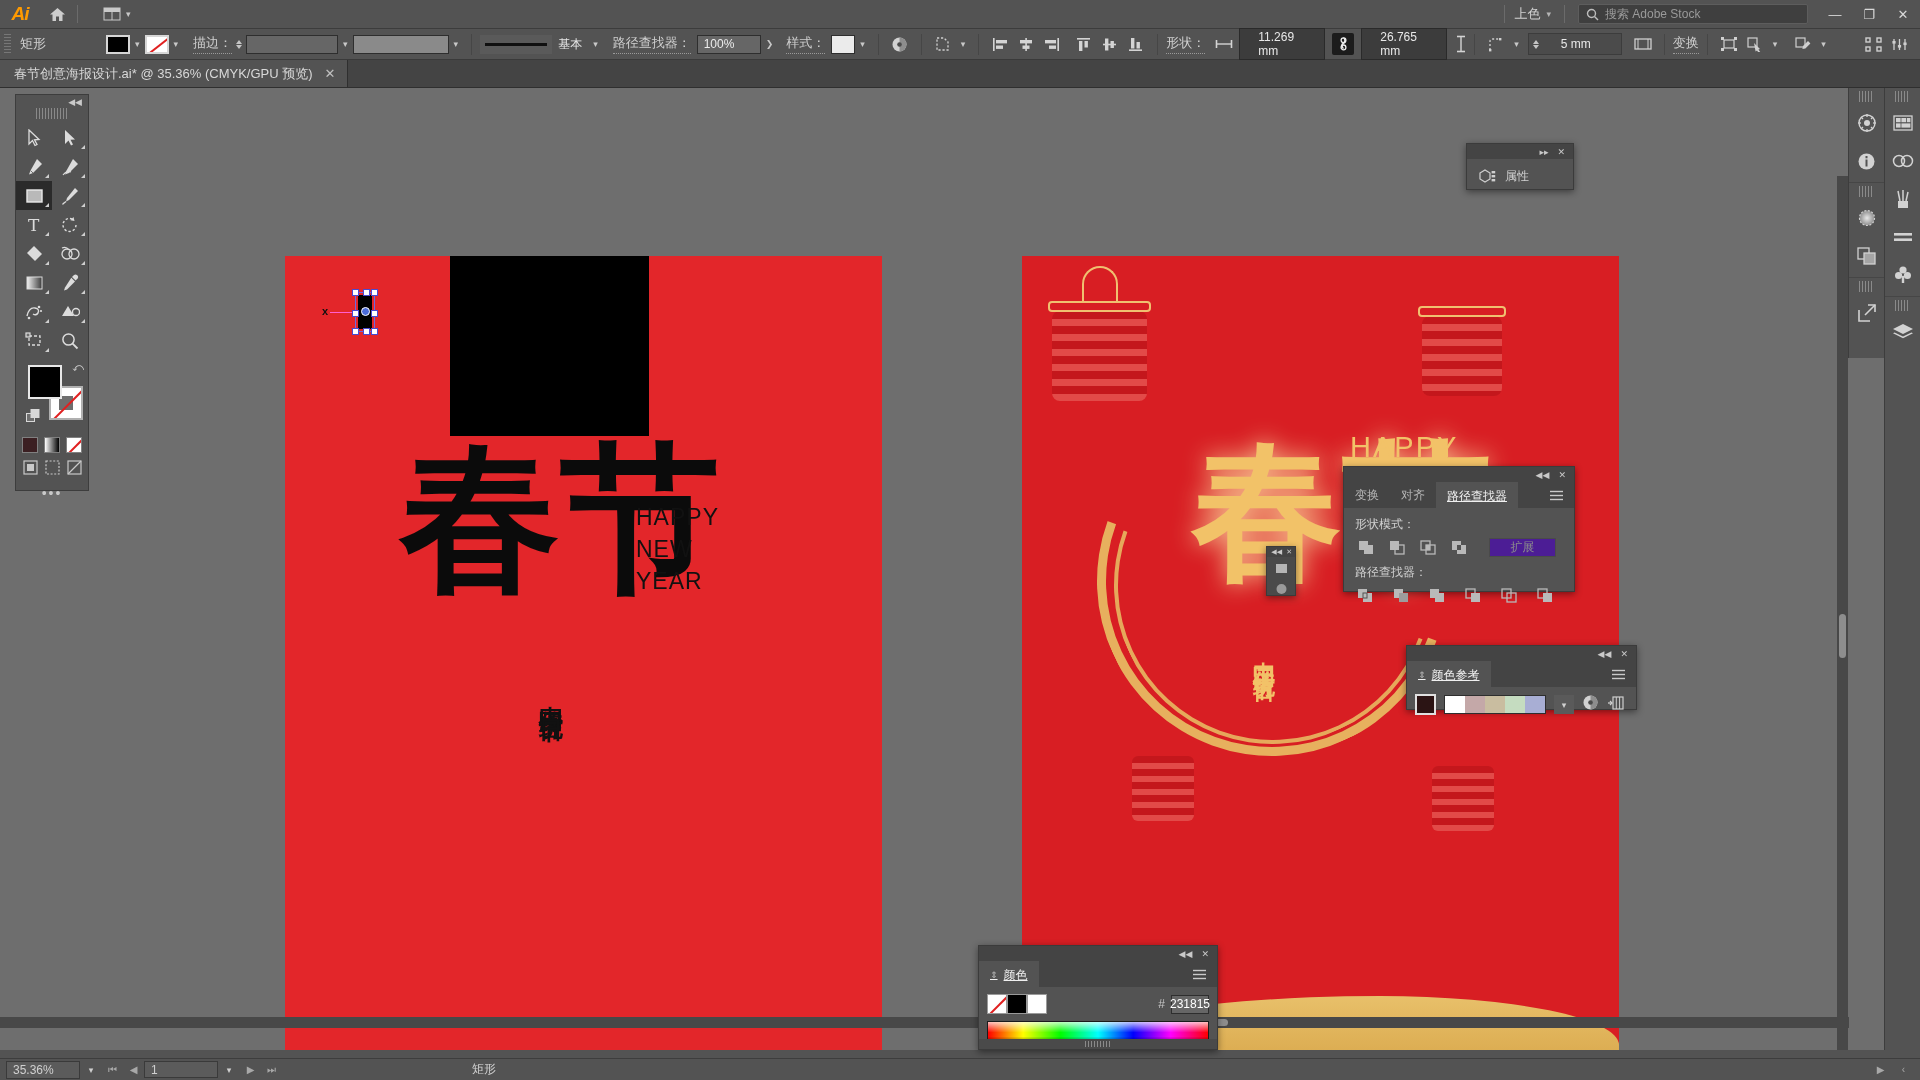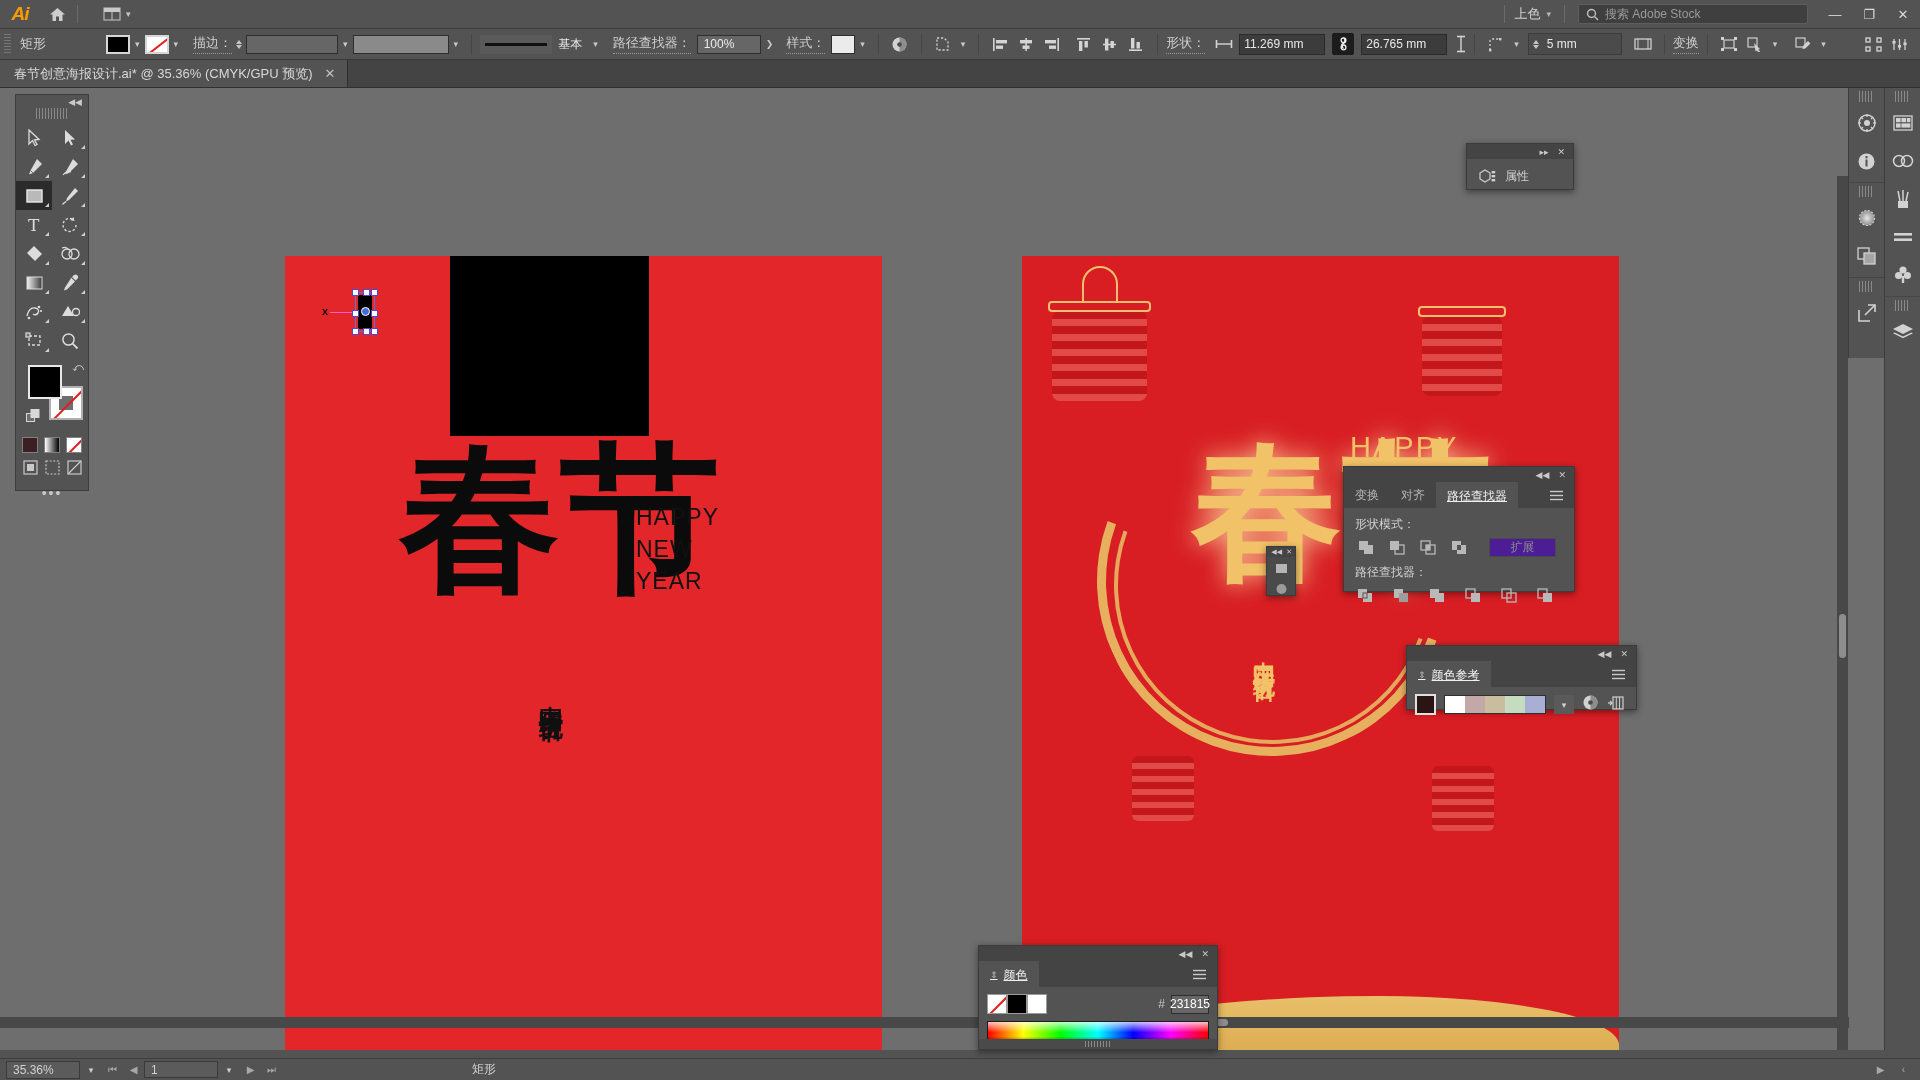--- a/index.html
+++ b/index.html
@@ -86,22 +86,22 @@
   .stroke-preview {
     width: 72px; height: 19px; background: #5a5a5a; display:flex; align-items:center; justify-content:center;
   }
   .stroke-preview .ln { width: 62px; height: 3px; background: #101010; }
   .basic-lbl { color:#e6e6e6; font-size: 12px; padding: 0 6px; }
   .style-swatch { width: 24px; height: 19px; background: #ebebeb; border: 1px solid #2e2e2e; }
   .icon-btn {
     width: 26px; height: 24px; display:flex; align-items:center; justify-content:center;
   }
   .num-field {
-    background: #3c3c3c; border: 1px solid #2a2a2a; height: 21px; width: 82px;
-    display: flex; align-items: center; padding: 0 4px; color: #e8e8e8; font-size: 12px;
+    background: #3c3c3c; border: 1px solid #2a2a2a; height: 32px; width: 82px;
+    display: flex; align-items: center; padding: 0 18px; color: #e8e8e8; font-size: 12px;
     font-family: "Liberation Sans", sans-serif;
   }
   .link-btn {
     width: 22px; height: 22px; background: #1c1c1c; border-radius: 2px;
     display:flex; align-items:center; justify-content:center; color: #e8e8e8; font-size: 13px;
   }
 
   
   .tabbar {
     position: absolute; left:0; top: 60px; width: 1920px; height: 28px;

